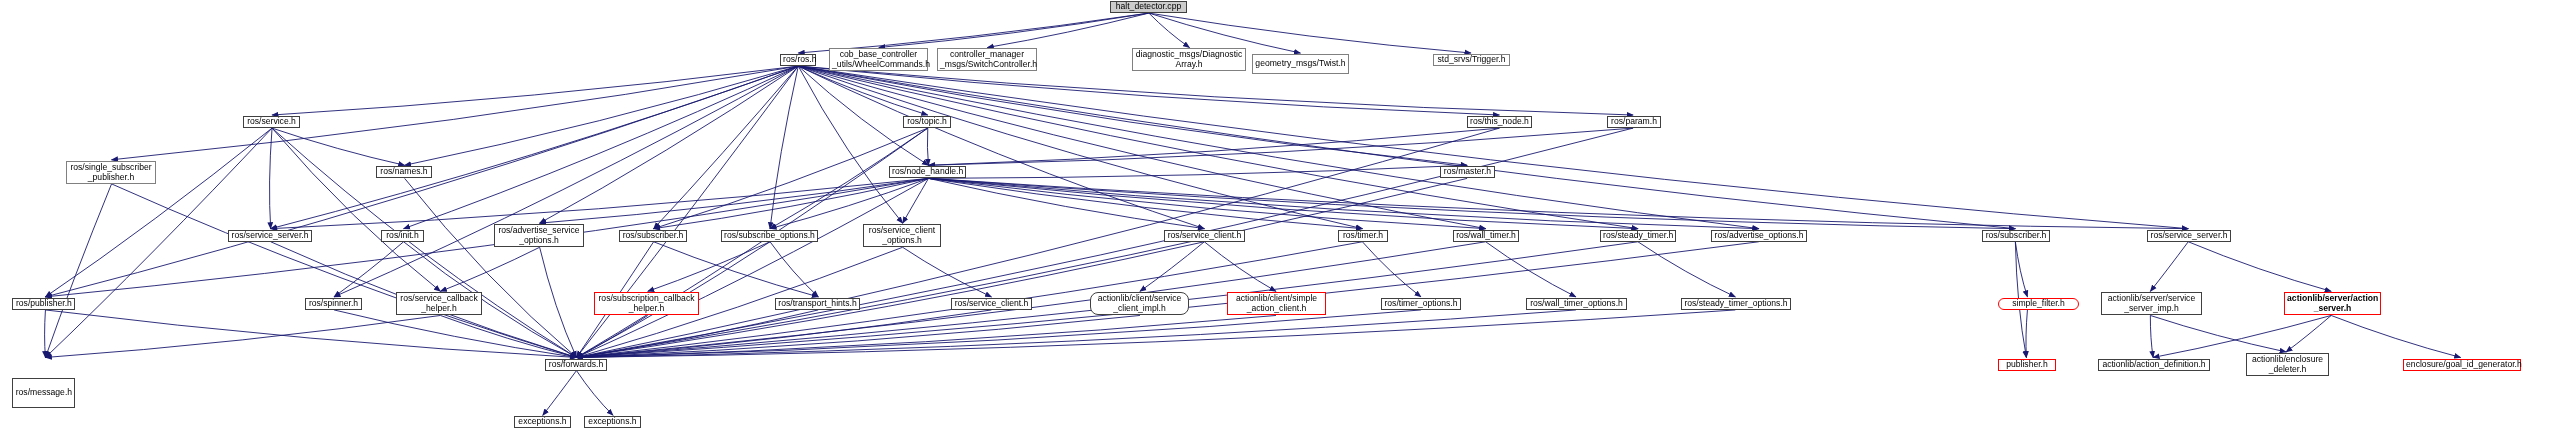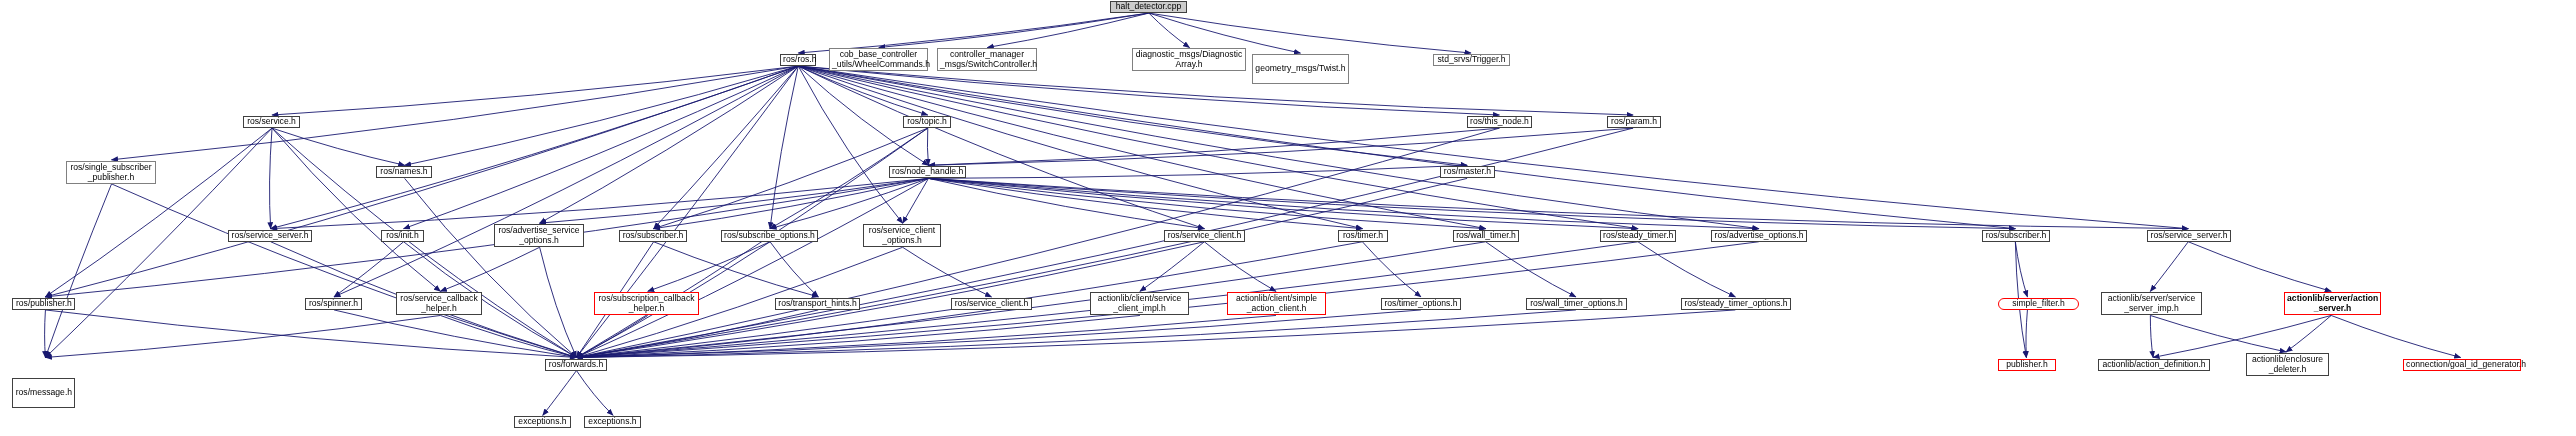--- a/index.html
+++ b/index.html
@@ -140,21 +140,21 @@
   </svg>
   <div id="node-layer">
       <div class="node root" style="left: 1110px; top: 0.7px; width: 77px; height: 12.4px; align-items: center;"><span class="lbl">halt_detector.cpp</span></div>
       <div class="node strong" style="left: 780px; top: 54px; width: 36px; height: 12.4px;"><span class="lbl">ros/ros.h</span></div>
       <div class="node " style="left: 829px; top: 48px; width: 99px; height: 23.4px;"><span class="lbl">cob_base_controller
 _utils/WheelCommands.h</span></div>
       <div class="node " style="left: 937px; top: 48px; width: 100px; height: 23.4px;"><span class="lbl">controller_manager
 _msgs/SwitchController.h</span></div>
       <div class="node " style="left: 1132px; top: 48px; width: 114px; height: 23.4px;"><span class="lbl">diagnostic_msgs/Diagnostic
 Array.h</span></div>
-      <div class="node " style="left: 1252px; top: 54px; width: 97px; height: 30px;"><span class="lbl">geometry_msgs/Twist.h</span></div>
+      <div class="node " style="left: 1252px; top: 54px; width: 97px; height: 20px;"><span class="lbl">geometry_msgs/Twist.h</span></div>
       <div class="node " style="left: 1433px; top: 54px; width: 77px; height: 12.4px;"><span class="lbl">std_srvs/Trigger.h</span></div>
       <div class="node strong" style="left: 243px; top: 116px; width: 57px; height: 12.4px;"><span class="lbl">ros/service.h</span></div>
       <div class="node strong" style="left: 903px; top: 116px; width: 48px; height: 12.4px;"><span class="lbl">ros/topic.h</span></div>
       <div class="node strong" style="left: 1467px; top: 116px; width: 65px; height: 12.4px;"><span class="lbl">ros/this_node.h</span></div>
       <div class="node strong" style="left: 1607px; top: 116px; width: 54px; height: 12.4px;"><span class="lbl">ros/param.h</span></div>
       <div class="node " style="left: 66px; top: 161px; width: 90px; height: 23.4px;"><span class="lbl">ros/single_subscriber
 _publisher.h</span></div>
       <div class="node strong" style="left: 376px; top: 166px; width: 56px; height: 12.4px;"><span class="lbl">ros/names.h</span></div>
       <div class="node strong" style="left: 889px; top: 166px; width: 77px; height: 12.4px;"><span class="lbl">ros/node_handle.h</span></div>
       <div class="node strong" style="left: 1440px; top: 166px; width: 55px; height: 12.4px;"><span class="lbl">ros/master.h</span></div>
@@ -174,36 +174,36 @@
       <div class="node strong" style="left: 1982px; top: 230px; width: 68px; height: 12.4px;"><span class="lbl">ros/subscriber.h</span></div>
       <div class="node strong" style="left: 2147px; top: 230px; width: 84px; height: 12.4px;"><span class="lbl">ros/service_server.h</span></div>
       <div class="node strong" style="left: 12.4px; top: 298px; width: 63px; height: 12.4px;"><span class="lbl">ros/publisher.h</span></div>
       <div class="node strong" style="left: 305px; top: 298px; width: 57px; height: 12.4px;"><span class="lbl">ros/spinner.h</span></div>
       <div class="node strong" style="left: 396px; top: 292px; width: 86px; height: 23.4px;"><span class="lbl">ros/service_callback
 _helper.h</span></div>
       <div class="node red" style="left: 594px; top: 292px; width: 105px; height: 23.4px;"><span class="lbl">ros/subscription_callback
 _helper.h</span></div>
       <div class="node strong" style="left: 775px; top: 298px; width: 85px; height: 12.4px;"><span class="lbl">ros/transport_hints.h</span></div>
       <div class="node strong" style="left: 951px; top: 298px; width: 81px; height: 12.4px;"><span class="lbl">ros/service_client.h</span></div>
-      <div class="node strong" style="left: 1090px; top: 292px; width: 99px; height: 23.4px;"><span class="lbl">actionlib/client/service
+      <div class="node strong" style="left: 1090px; top: 292px; width: 99px; height: 23.4px; border-radius: 8px;"><span class="lbl">actionlib/client/service
 _client_impl.h</span></div>
       <div class="node red" style="left: 1227px; top: 292px; width: 99px; height: 23.4px;"><span class="lbl">actionlib/client/simple
 _action_client.h</span></div>
       <div class="node strong" style="left: 1381px; top: 298px; width: 80px; height: 12.4px;"><span class="lbl">ros/timer_options.h</span></div>
       <div class="node strong" style="left: 1526px; top: 298px; width: 101px; height: 12.4px;"><span class="lbl">ros/wall_timer_options.h</span></div>
       <div class="node strong" style="left: 1681px; top: 298px; width: 110px; height: 12.4px;"><span class="lbl">ros/steady_timer_options.h</span></div>
       <div class="node red" style="left: 1998px; top: 298px; width: 81px; height: 12.4px; border-radius: 6px;"><span class="lbl">simple_filter.h</span></div>
       <div class="node strong" style="left: 2101px; top: 292px; width: 101px; height: 23.4px;"><span class="lbl">actionlib/server/service
 _server_imp.h</span></div>
       <div class="node red" style="left: 2284px; top: 292px; width: 97px; height: 23.4px; font-weight: bold;"><span class="lbl">actionlib/server/action
 _server.h</span></div>
       <div class="node strong" style="left: 12.4px; top: 378px; width: 63px; height: 30px; justify-content: flex-end;"><span class="lbl">ros/message.h</span></div>
       <div class="node strong" style="left: 545px; top: 359px; width: 62px; height: 12.4px;"><span class="lbl">ros/forwards.h</span></div>
       <div class="node red" style="left: 1998px; top: 359px; width: 58px; height: 12.4px;"><span class="lbl">publisher.h</span></div>
       <div class="node strong" style="left: 2098px; top: 359px; width: 112px; height: 12.4px;"><span class="lbl">actionlib/action_definition.h</span></div>
       <div class="node strong" style="left: 2246px; top: 353px; width: 83px; height: 23.4px;"><span class="lbl">actionlib/enclosure
 _deleter.h</span></div>
-      <div class="node red" style="left: 2403px; top: 359px; width: 118px; height: 12.4px;"><span class="lbl">connection/goal_id_generator.h</span></div>
+      <div class="node red" style="left: 2403px; top: 359px; width: 118px; height: 12.4px;"><span class="lbl">enclosure/goal_id_generator.h</span></div>
       <div class="node strong" style="left: 514px; top: 416px; width: 57px; height: 12.4px;"><span class="lbl">exceptions.h</span></div>
       <div class="node strong" style="left: 584px; top: 416px; width: 57px; height: 12.4px;"><span class="lbl">exceptions.h</span></div>
     </div>
 </div>
 
 
 </body></html>

